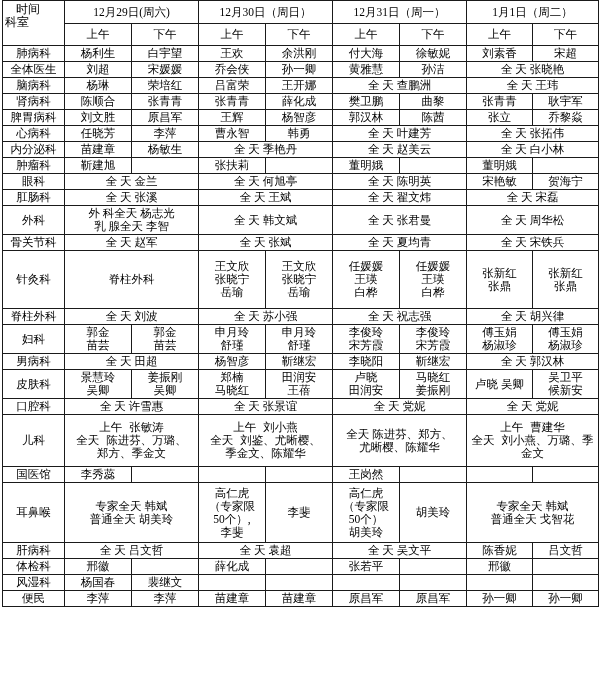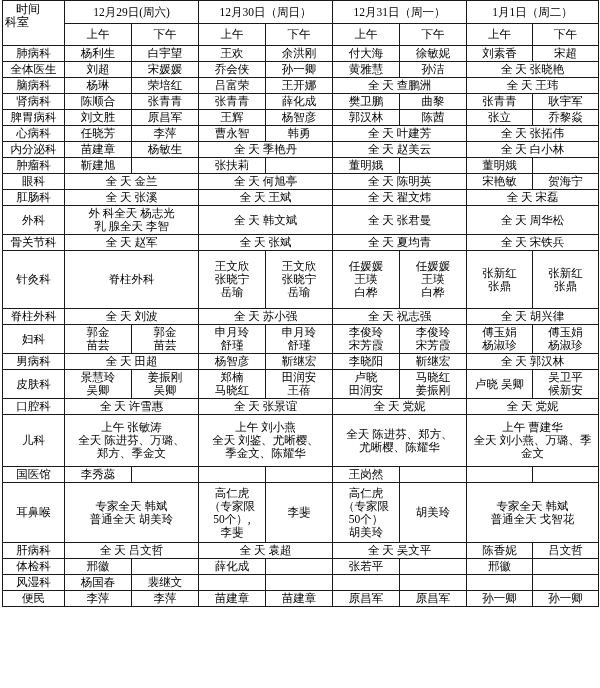--- a/index.html
+++ b/index.html
@@ -84,20 +84,21 @@
   }
   td.multi {
     line-height: 12.5px;
     font-size: 11px;
   }
   td.wrapleft {
     text-align: left;
     padding-left: 2px;
     line-height: 12.5px;
     font-size: 11px;
+    font-family: Liberation Mono, monospace;
   }
   td.small {
     font-size: 10.5px;
     line-height: 11.5px;
   }
 </style>
 </head>
 <body>
 
 <div id="page">

